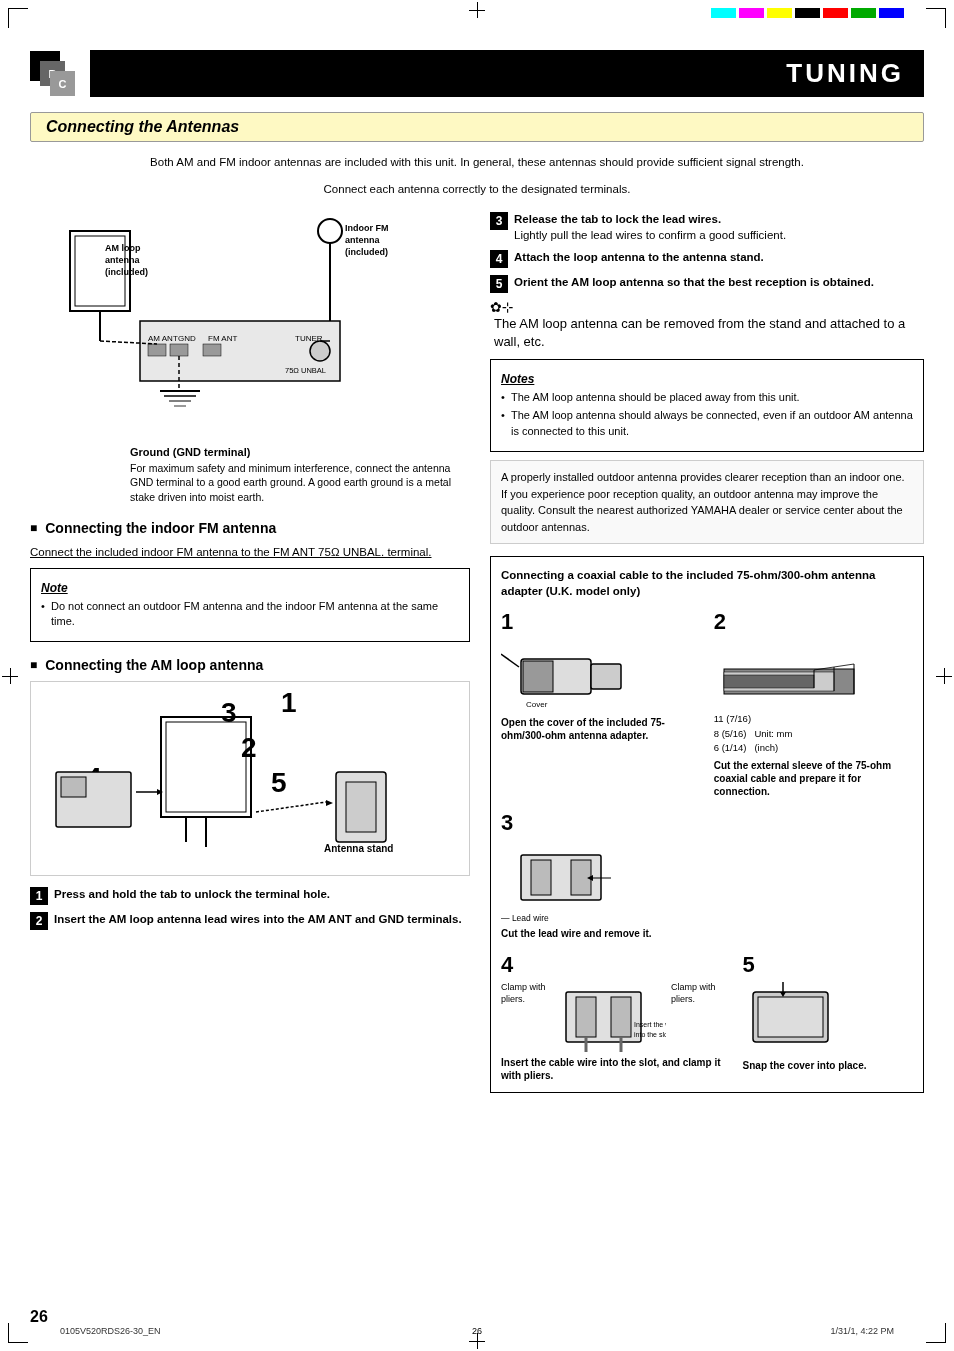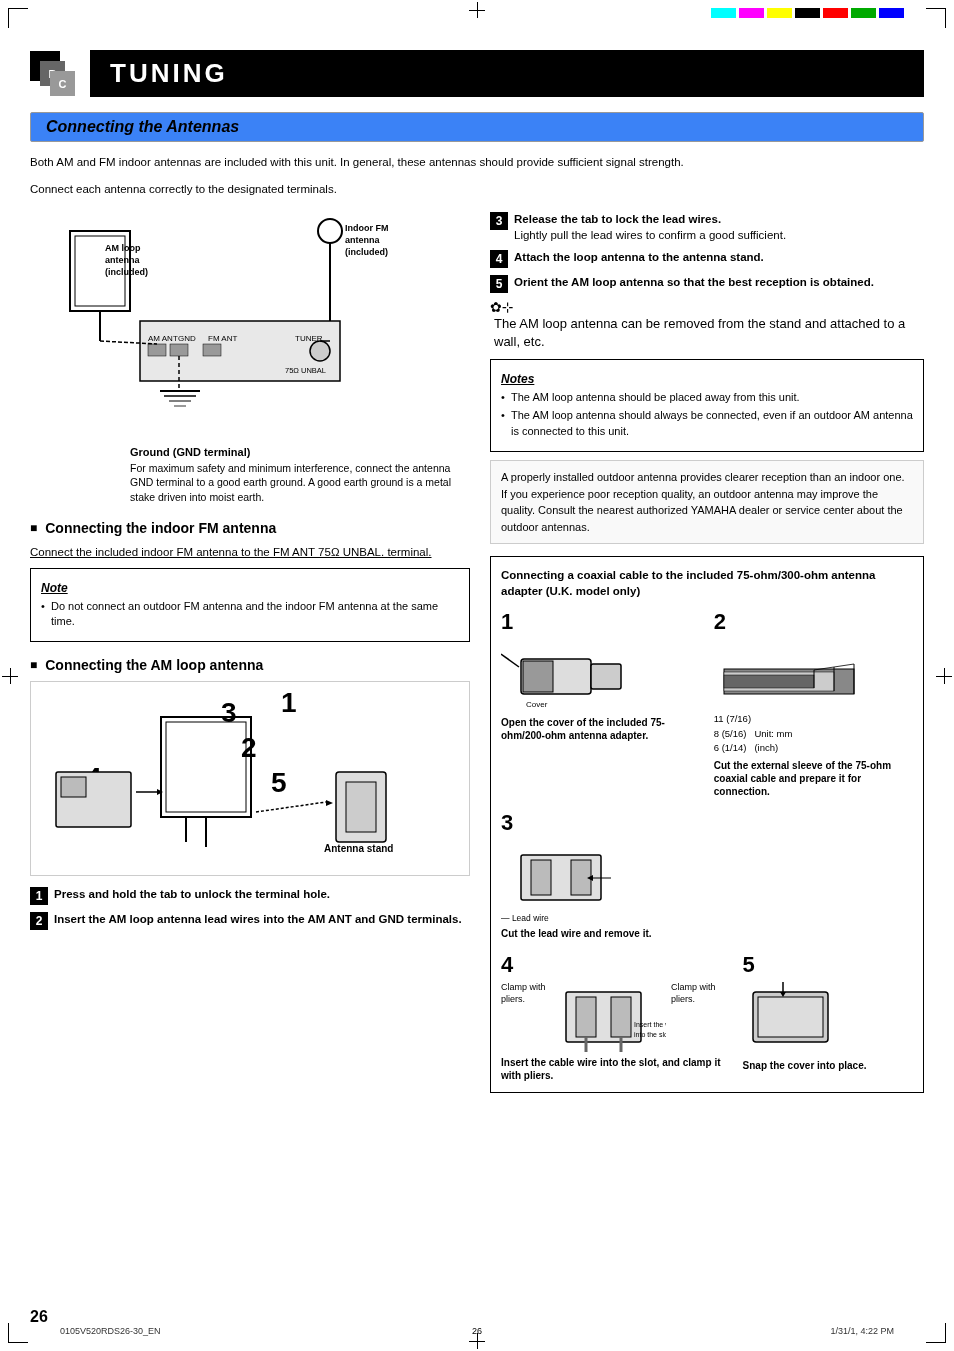--- a/index.html
+++ b/index.html
@@ -104,42 +104,43 @@
       display: flex; align-items: center; justify-content: center;
       color: #fff; font-weight: bold; font-size: 11px;
     }
 
     .page-title-bar {
       flex: 1;
       background: #000;
       color: #fff;
       font-size: 26px;
       font-weight: bold;
-      text-align: left;
+      text-align: right;
       padding: 8px 20px;
       letter-spacing: 3px;
     }
 
     
     .section-title-box {
-      background: #3b82f6;
+      background: #fef9c3;
       border: 1px solid #999;
       padding: 5px 15px;
       font-style: italic;
       font-weight: bold;
       font-size: 16px;
       margin-bottom: 12px;
       border-radius: 2px;
     }
 
     
     .intro-text {
       font-size: 11.5px;
       line-height: 1.5;
       margin-bottom: 10px;
+      text-align: center;
     }
 
     
     .two-col {
       display: flex;
       gap: 20px;
     }
     .col-left {
       width: 440px;
       flex-shrink: 0;
@@ -484,21 +485,21 @@
             <svg width="130" height="70" viewBox="0 0 130 70">
 
               <rect x="20" y="20" width="70" height="35" fill="#ddd" stroke="#000" stroke-width="1.5" rx="3"></rect>
               <rect x="22" y="22" width="30" height="31" fill="#999" stroke="#000" stroke-width="1"></rect>
 
               <rect x="90" y="25" width="30" height="25" fill="#ccc" stroke="#000" stroke-width="1.5" rx="2"></rect>
 
               <line x1="0" y1="15" x2="18" y2="28" stroke="#000" stroke-width="1.5"></line>
               <text x="25" y="68" font-size="8">Cover</text>
             </svg>
-            <div class="coax-caption">Open the cover of the included 75-ohm/200-ohm antenna adapter.</div>
+            <div class="coax-caption">Open the cover of the included 75-ohm/300-ohm antenna adapter.</div>
           </div>
 
           <div style="width:48%;">
             <div style="font-size:22px; font-weight:bold; margin-bottom:4px;">2</div>
             
             <svg width="160" height="70" viewBox="0 0 160 70">
 
               <rect x="10" y="30" width="130" height="25" fill="#888" stroke="#000" stroke-width="1"></rect>
               <rect x="10" y="33" width="110" height="19" fill="#ccc" stroke="#000" stroke-width="0.5"></rect>
               <rect x="10" y="36" width="90" height="13" fill="#666" stroke="#000" stroke-width="0.5"></rect>

